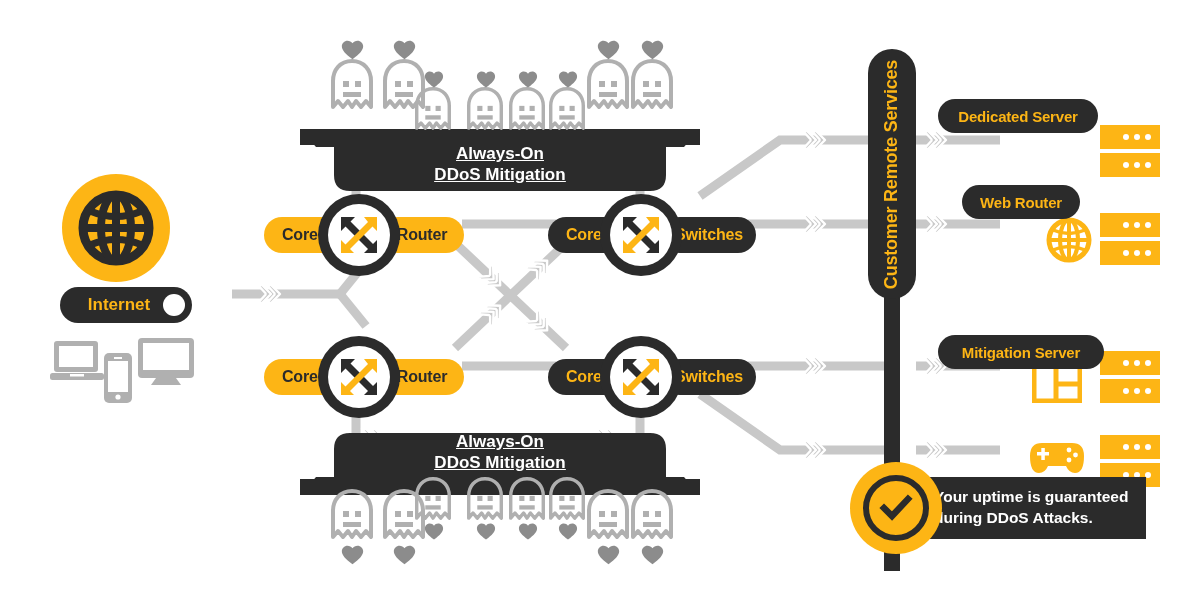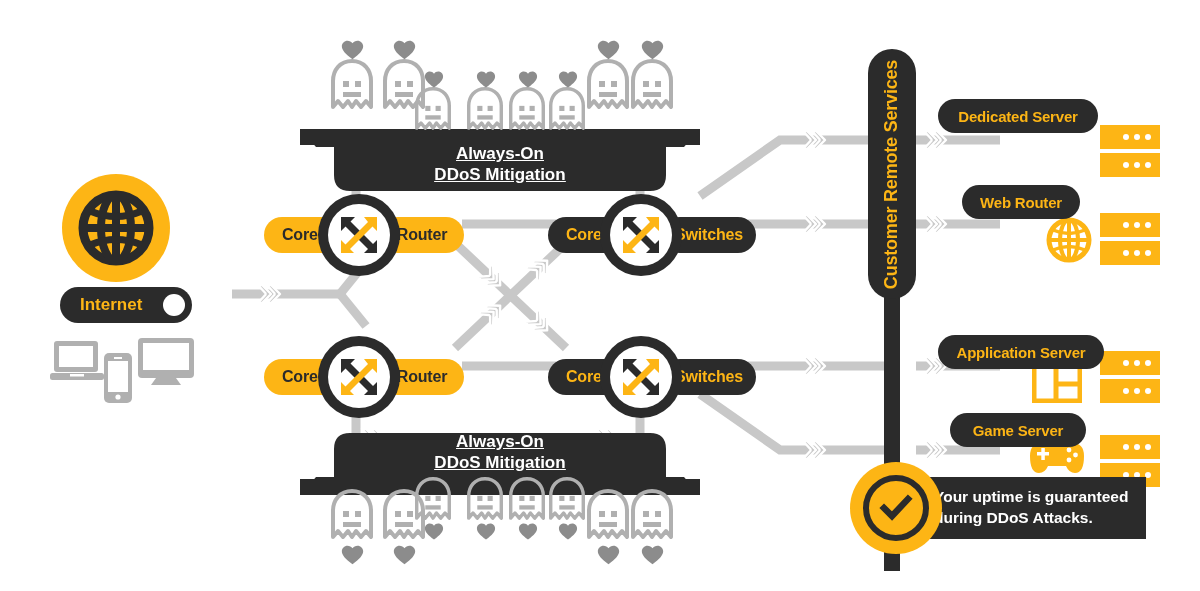--- a/index.html
+++ b/index.html
@@ -96,20 +96,21 @@
     height: 36px;
     background: #2B2B2B;
     border-radius: 999px;
     display: flex;
     align-items: center;
     padding: 0 34px 0 20px;
     color: #FDB515;
     font-weight: bold;
     font-size: 17px;
     box-sizing: border-box;
+    justify-content: center;
   }
   .inet .knob {
     position: absolute;
     right: 7px; top: 7px;
     width: 22px; height: 22px;
     border-radius: 50%;
     background: #ffffff;
   }
 
   
@@ -585,44 +586,41 @@
       <i></i>
         <i></i>
         <i></i>
     </div>
     <svg class="icon-abs" style="left:1032px; top:350px;" width="50" height="42">
       <rect x="2" y="2" width="46" height="38" fill="none" stroke="#FDB515" stroke-width="5"></rect>
       <line x1="24" y1="2" x2="24" y2="40" stroke="#FDB515" stroke-width="5"></line>
       <line x1="24" y1="23" x2="48" y2="23" stroke="#FDB515" stroke-width="5"></line>
     </svg>
     <div class="pill pill-dark" style="left:938px; top:324px; width:166px; height:34px; font-size:15px;">
-      <span>Application Server</span>
+      <span>Mitigation Server</span>
     </div>
 
     <div class="rack" style="left:1100px; top:424px;">
       <i></i>
         <i></i>
         <i></i>
     </div>
     <div class="rack" style="left:1100px; top:452px;">
       <i></i>
         <i></i>
         <i></i>
     </div>
     <svg class="icon-abs" style="left:1028px; top:428px;" width="58" height="38">
       <path d="M14,4 L44,4 Q56,4 56,17 Q56,34 47,34 Q41,34 38,27 L20,27 Q17,34 11,34 Q2,34 2,17 Q2,4 14,4 Z" fill="#FDB515"></path>
       <rect x="9" y="13" width="12" height="3.5" fill="#FFFFFF"></rect>
       <rect x="13.3" y="9" width="3.5" height="12" fill="#FFFFFF"></rect>
       <circle cx="41" cy="11" r="2.4" fill="#FFFFFF"></circle>
       <circle cx="47.5" cy="16" r="2.4" fill="#FFFFFF"></circle>
       <circle cx="41" cy="21" r="2.4" fill="#FFFFFF"></circle>
     </svg>
-    <div class="pill pill-dark" style="left:950px; top:402px; width:136px; height:34px; font-size:15px;">
-      <span>Game Server</span>
-    </div>
   </div>
 
   <div class="lyr">
     <div class="uptime-box" style="left:862px; top:466px; width:284px; height:62px;">
       <div>
         <span>Your uptime is guaranteed</span><br>
         <span>during DDoS Attacks.</span>
       </div>
     </div>
     <div class="check-ring" style="left:850px; top:451px;">

